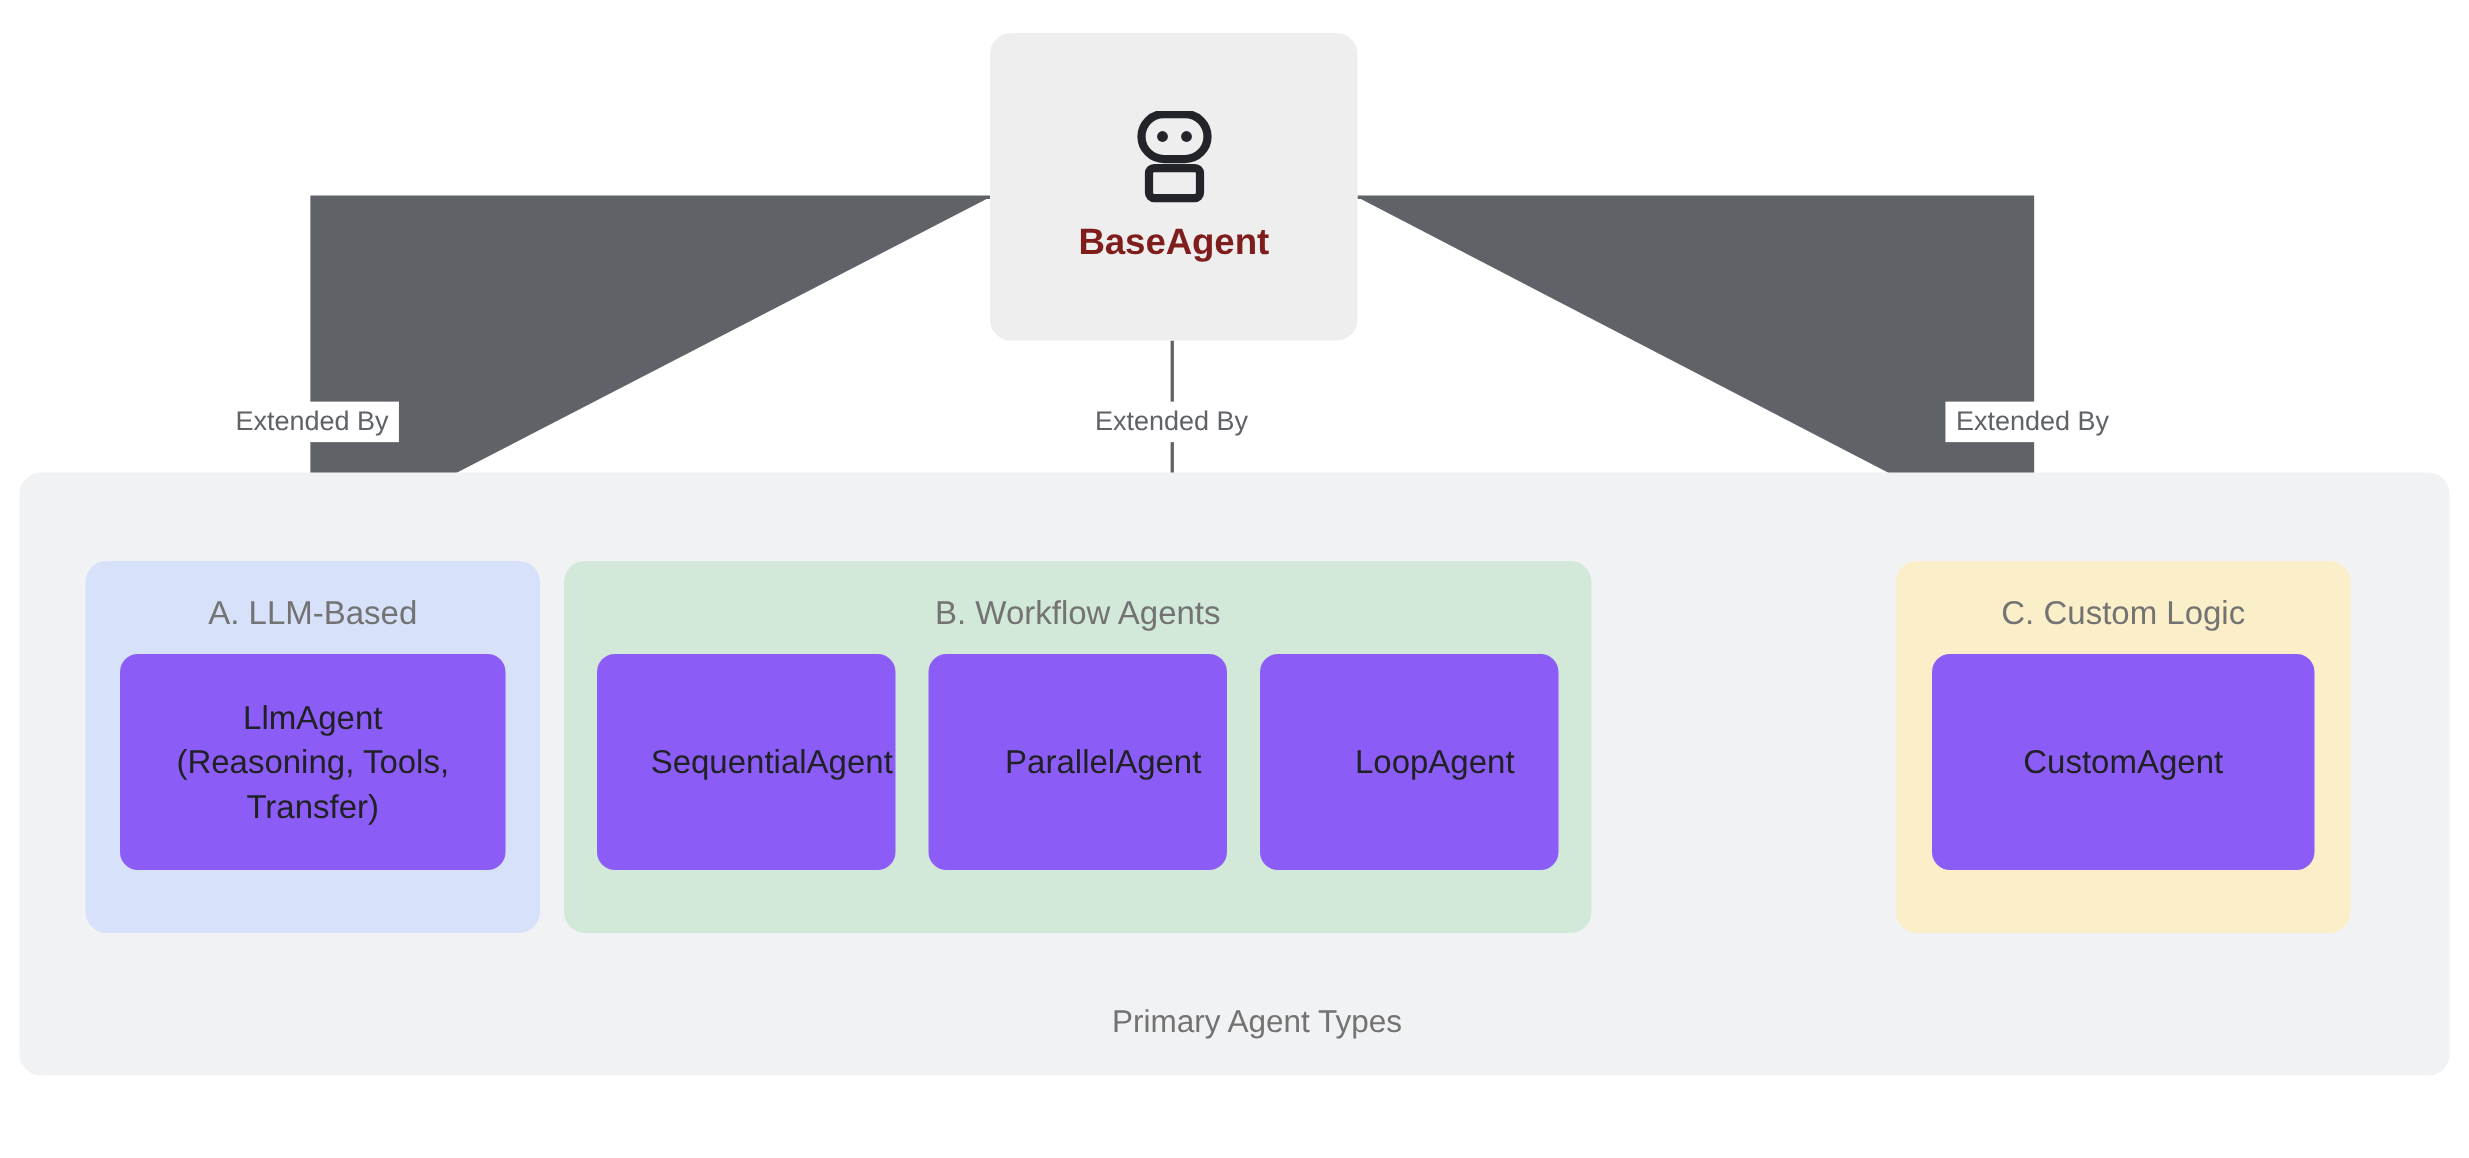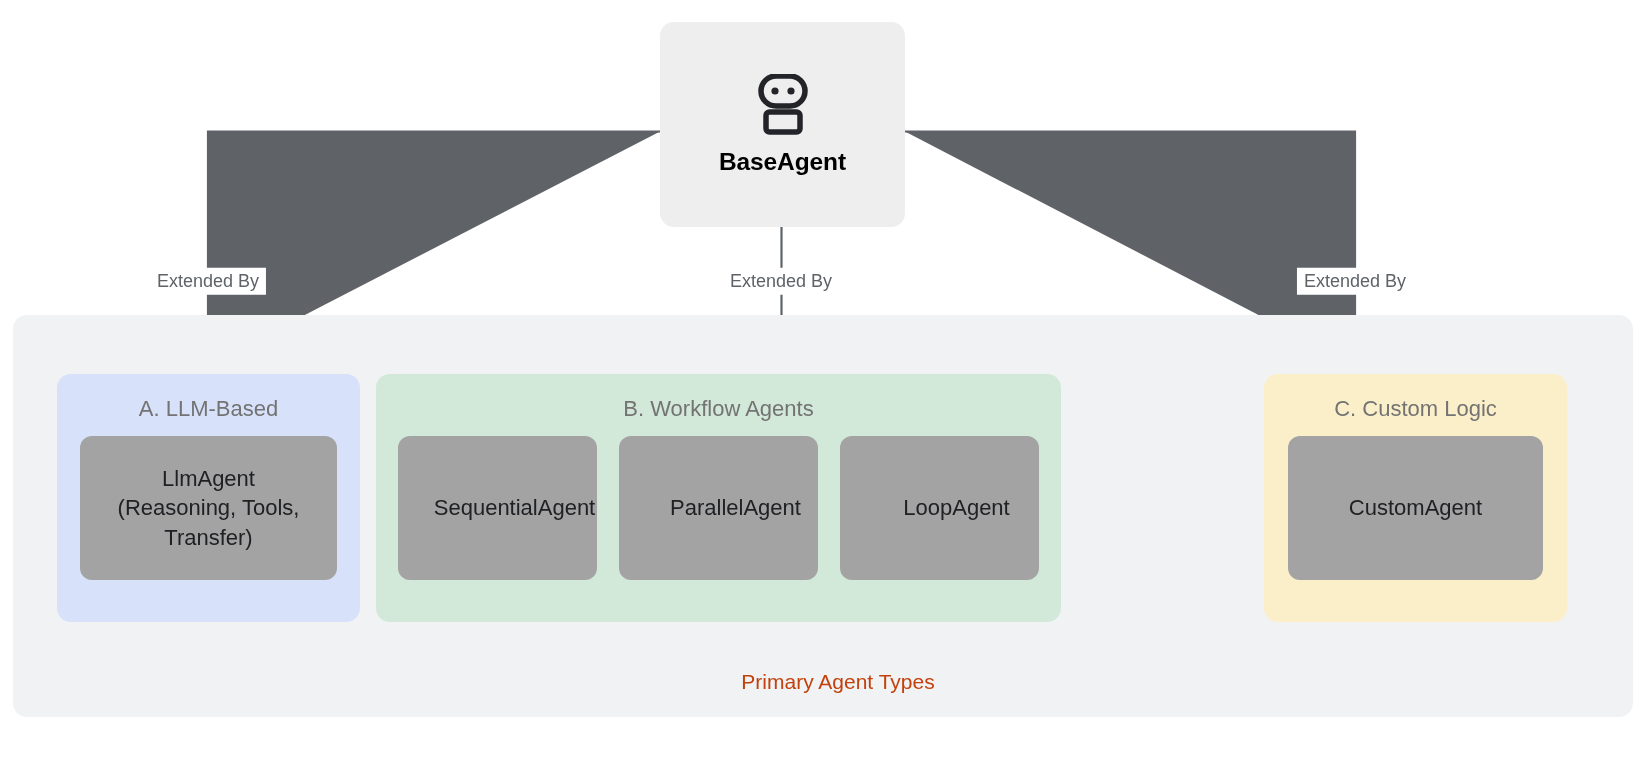--- a/index.html
+++ b/index.html
@@ -138,21 +138,21 @@
     left: 1264px;
     top: 374px;
     width: 303px;
     height: 248px;
     background: #fbefc9;
   }
   #panel-c .panel-children { top: 62px; padding: 0 24px; }
 
   
   .leaf {
-    background: #a3a3a3;
+    background: #8b5cf6;
     border-radius: 12px;
     height: 144px;
     display: flex;
     align-items: center;
     justify-content: center;
     text-align: center;
     font-size: 22px;
     color: #202124;
     line-height: 1.32;
     padding: 4px 10px;
@@ -187,29 +187,29 @@
 
   <div id="root-node" style="background: rgb(238, 238, 238);">
     <svg id="root-icon" width="56" height="62" viewBox="0 0 56 62" aria-hidden="true">
 
       <rect x="6" y="2" width="44" height="30" rx="15" ry="15" fill="none" stroke="#232429" stroke-width="5.5"></rect>
       <circle cx="20" cy="17" r="3.6" fill="#232429"></circle>
       <circle cx="36" cy="17" r="3.6" fill="#232429"></circle>
 
       <rect x="11" y="38" width="34" height="20" rx="3.5" ry="3.5" fill="none" stroke="#232429" stroke-width="5.5"></rect>
     </svg>
-    <div id="root-label" style="color: #000000;">BaseAgent</div>
+    <div id="root-label" style="color: #7f1d1d;">BaseAgent</div>
   </div>
 
   <div class="edge-label" style="left: 208px; top: 281px; color: rgb(95, 99, 104);">Extended By</div>
   <div class="edge-label" style="left: 781px; top: 281px; color: rgb(95, 99, 104);">Extended By</div>
   <div class="edge-label" style="left: 1355px; top: 281px; color: rgb(95, 99, 104);">Extended By</div>
 
   <div id="group-outer" style="background: rgb(241, 242, 244);">
-    <div id="group-outer-label" style="color: #c2410c; margin-left: 30px;">Primary Agent Types</div>
+    <div id="group-outer-label" style="color: #737373; margin-left: 30px;">Primary Agent Types</div>
   </div>
 
   <div class="panel" id="panel-a" style="background: rgb(215, 225, 249);">
     <div class="panel-title">A. LLM-Based</div>
     <div class="panel-children">
       <div class="leaf">LlmAgent<br>(Reasoning, Tools,<br>Transfer)</div>
     </div>
   </div>
 
   <div class="panel" id="panel-b" style="background: rgb(210, 232, 217);">

